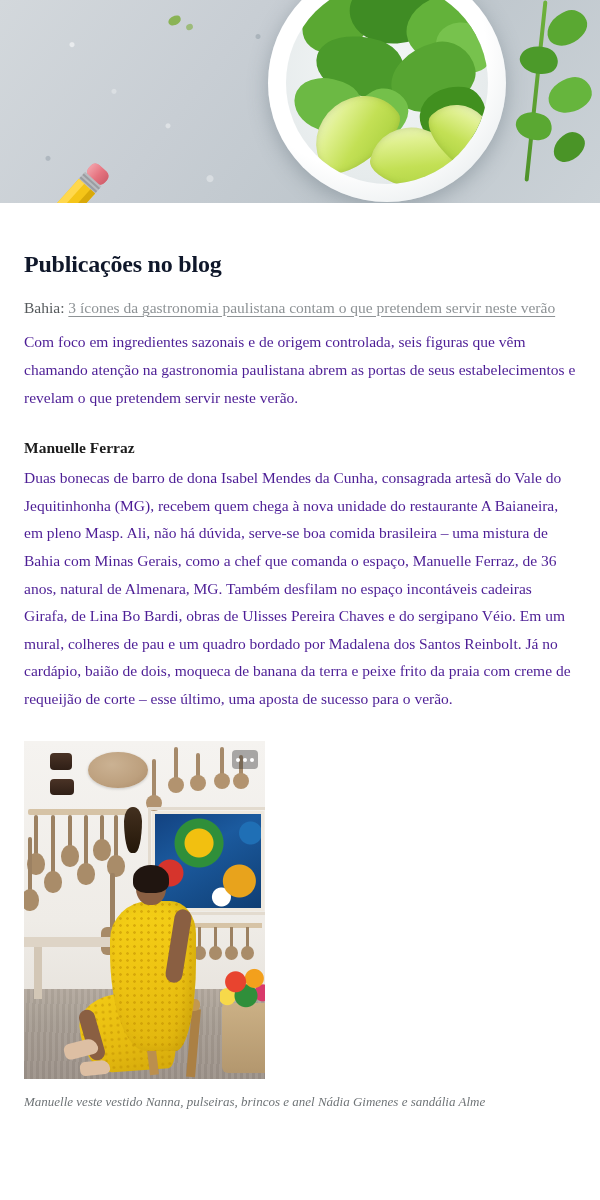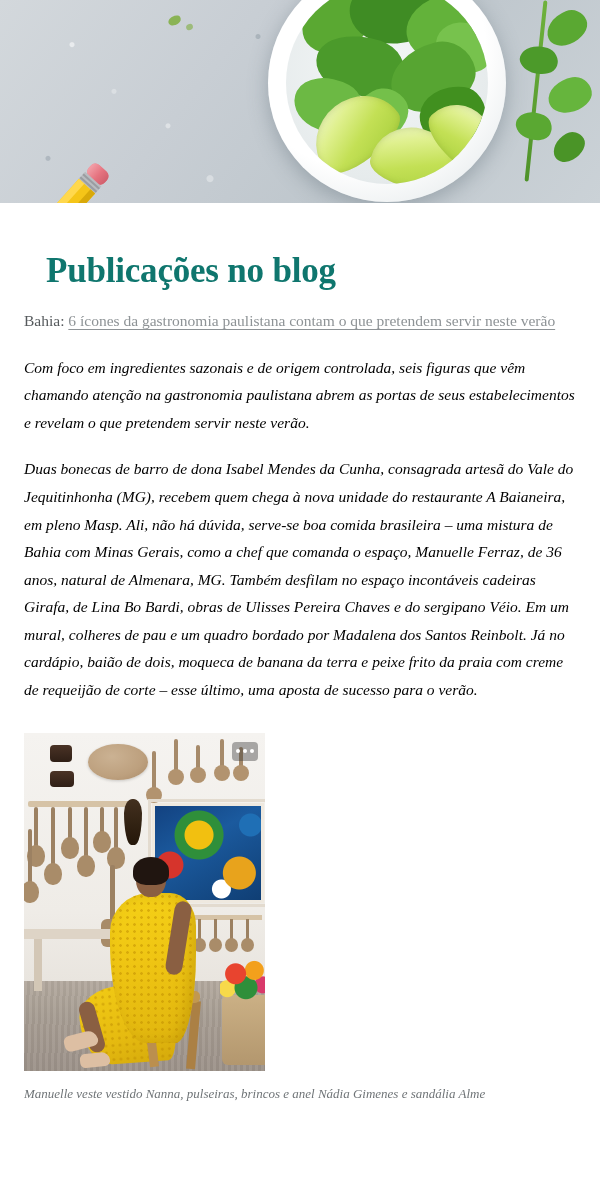--- a/index.html
+++ b/index.html
@@ -125,27 +125,26 @@
     z-index: 5;
     pointer-events: none;
   }
 
   
   .article {
     padding: 0 24px;
   }
 
   .page-title {
-    font-size: 35px;
+    font-size: 24px;
     font-weight: 700;
-    color: #0f766e;
+    color: #0f172a;
     letter-spacing: -0.2px;
     margin-top: 47px;
     line-height: 1.2;
-    margin-left: 22px;
   }
 
   .deck {
     font-size: 15.5px;
     line-height: 1.72;
     color: #55595c;
     margin-top: 21px;
   }
 
   .source-line {
@@ -157,23 +156,22 @@
   .source-link {
     color: #8e9396;
     text-decoration: underline;
     text-underline-offset: 3px;
     text-decoration-thickness: 1px;
   }
 
   .body-p {
     font-size: 15.5px;
     line-height: 1.78;
-    color: #000000;
-    margin-top: 19px;
-    font-style: italic;
+    color: #4c1d95;
+    margin-top: 7px;
   }
 
   .section-head {
     font-size: 15.5px;
     font-weight: 700;
     color: #1b1b1b;
     margin-top: 28px;
   }
 
   
@@ -580,25 +578,26 @@
   </svg>
 </div>
 
 <div class="article">
 
   <h1 class="page-title">Publicações no blog</h1>
 
 
   <p class="source-line">
     <span>Bahia:</span>
-    <a class="source-link" href="#">6 ícones da gastronomia paulistana contam o que pretendem servir neste verão</a>
+    <a class="source-link" href="#">3 ícones da gastronomia paulistana contam o que pretendem servir neste verão</a>
   </p>
 
   <p class="body-p">Com foco em ingredientes sazonais e de origem controlada, seis figuras que vêm chamando atenção na gastronomia paulistana abrem as portas de seus estabelecimentos e revelam o que pretendem servir neste verão.</p>
 
+  <h2 class="section-head">Manuelle Ferraz</h2>
 
   <p class="body-p">Duas bonecas de barro de dona Isabel Mendes da Cunha, consagrada artesã do Vale do Jequitinhonha (MG), recebem quem chega à nova unidade do restaurante A Baianeira, em pleno Masp. Ali, não há dúvida, serve-se boa comida brasileira – uma mistura de Bahia com Minas Gerais, como a chef que comanda o espaço, Manuelle Ferraz, de 36 anos, natural de Almenara, MG. Também desfilam no espaço incontáveis cadeiras Girafa, de Lina Bo  Bardi, obras de Ulisses Pereira Chaves e do sergipano Véio. Em um mural, colheres de pau e um quadro bordado por Madalena dos Santos Reinbolt. Já no cardápio, baião de dois, moqueca de banana da terra e peixe frito da praia com creme de requeijão de corte – esse último, uma aposta de sucesso para o verão.</p>
 
   <figure class="figure">
     <div class="photo-frame">
       <div class="wall"></div>
 
       <div class="cyl c1"></div>
       <div class="cyl c2"></div>
       <div class="platter"></div>

